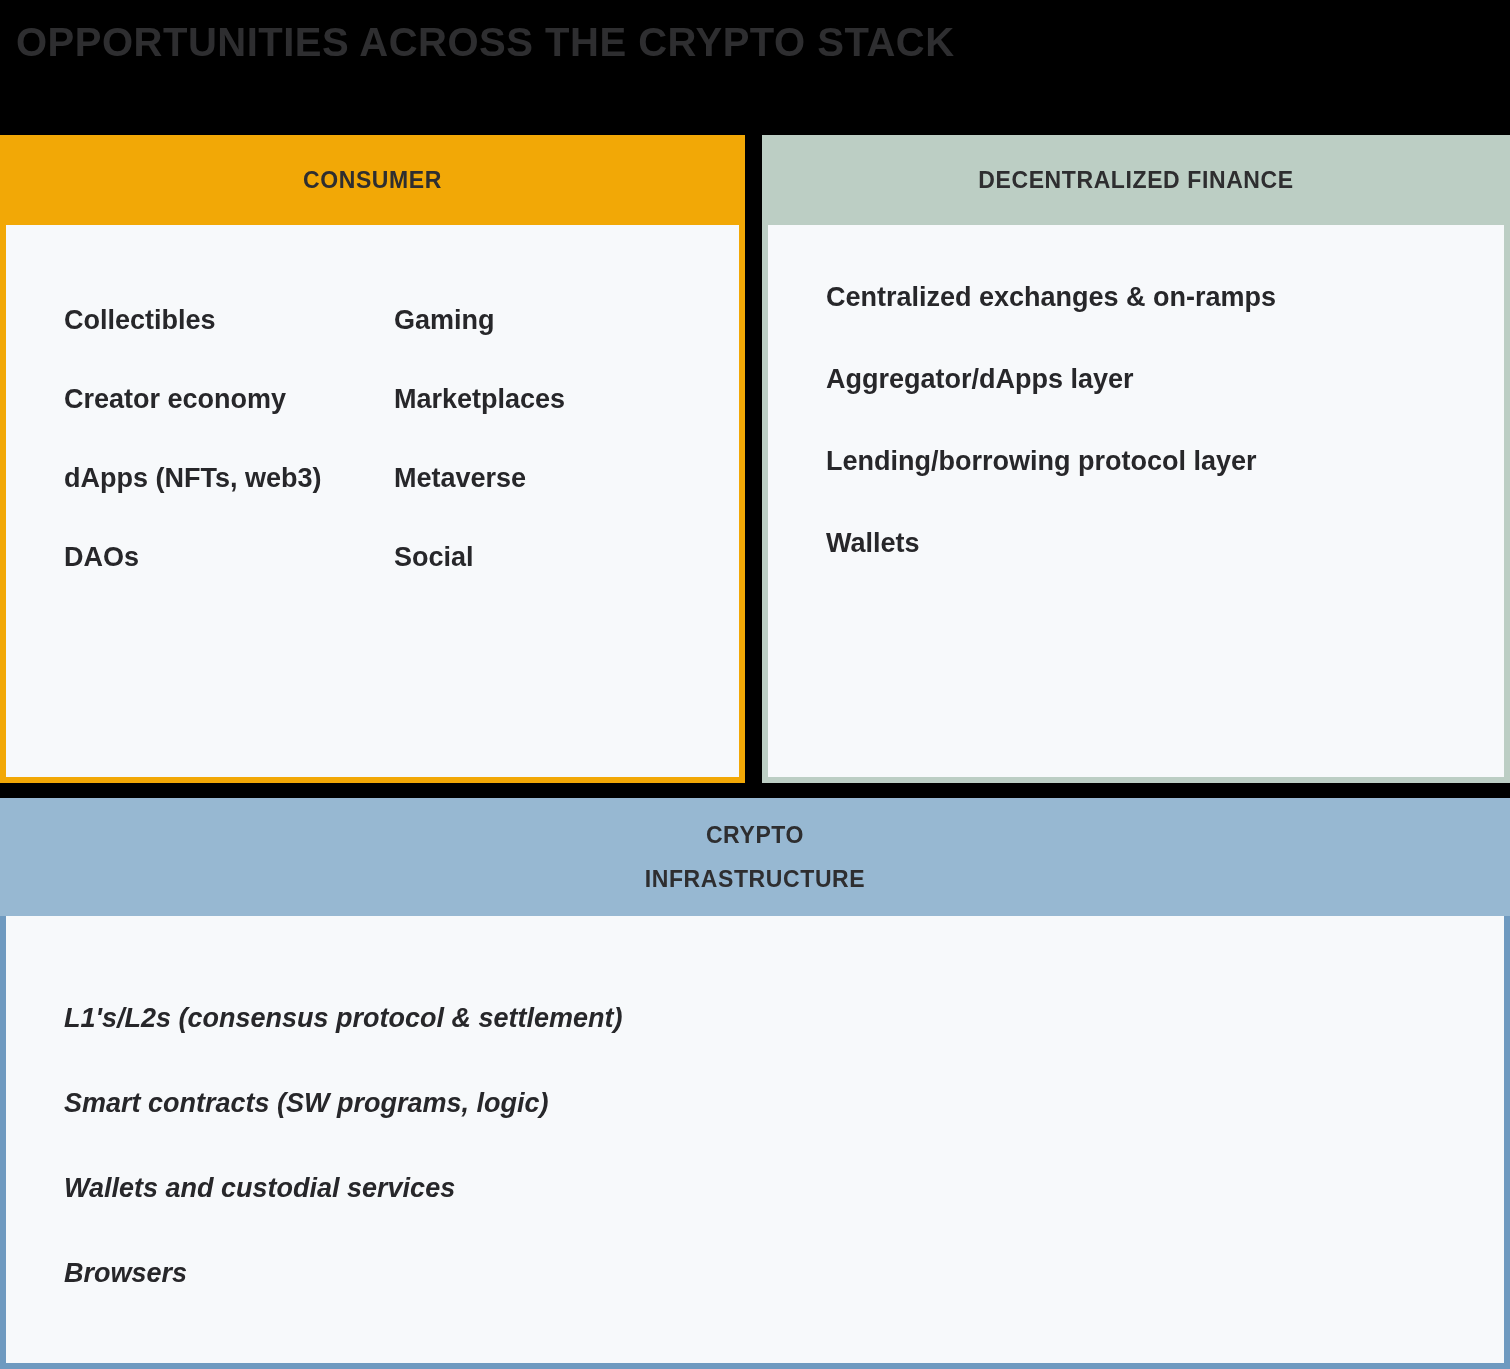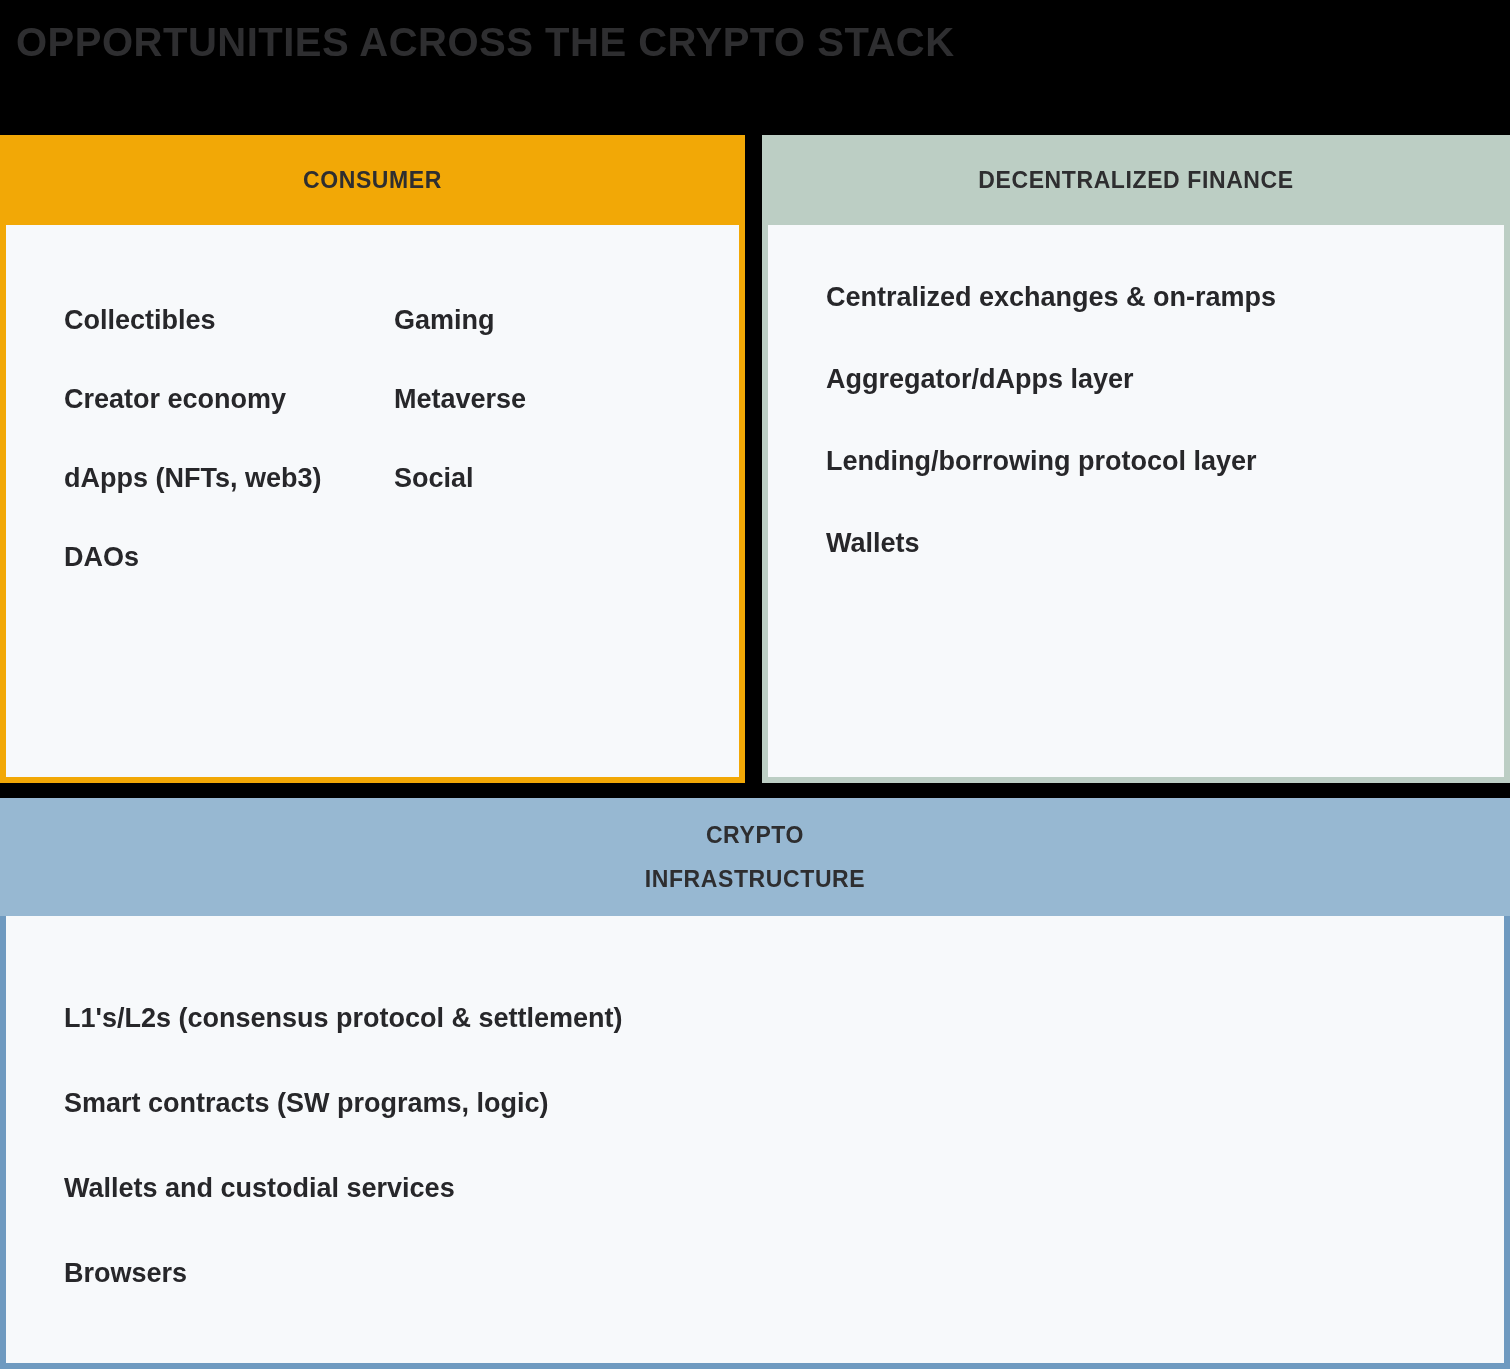--- a/index.html
+++ b/index.html
@@ -126,20 +126,21 @@
     line-height: 44px;
   }
   #infra-header .line { display: block; }
   #infra-body {
     left: 0px;
     top: 916px;
     width: 1510px;
     height: 453px;
     border: 6px solid #6f9ac0;
     border-top: none;
+    font-style: italic;
   }
   #infra-list {
     position: absolute;
     left: 58px;
     top: 85px;
     width: 1380px;
   }
   #infra-list .item {
     height: 85px;
   }
@@ -157,20 +158,21 @@
   <div class="panel-body" id="consumer-body">
     <div id="consumer-columns">
       <div class="col">
         <div class="item">Collectibles</div>
         <div class="item">Creator economy</div>
         <div class="item">dApps (NFTs, web3)</div>
         <div class="item">DAOs</div>
       </div>
       <div class="col">
         <div class="item">Gaming</div>
+        <div class="item">Marketplaces</div>
         <div class="item">Metaverse</div>
         <div class="item">Social</div>
       </div>
     </div>
   </div>
 
   <div class="panel-header" id="defi-header">
     <span>DECENTRALIZED FINANCE</span>
   </div>
   <div class="panel-body" id="defi-body">

